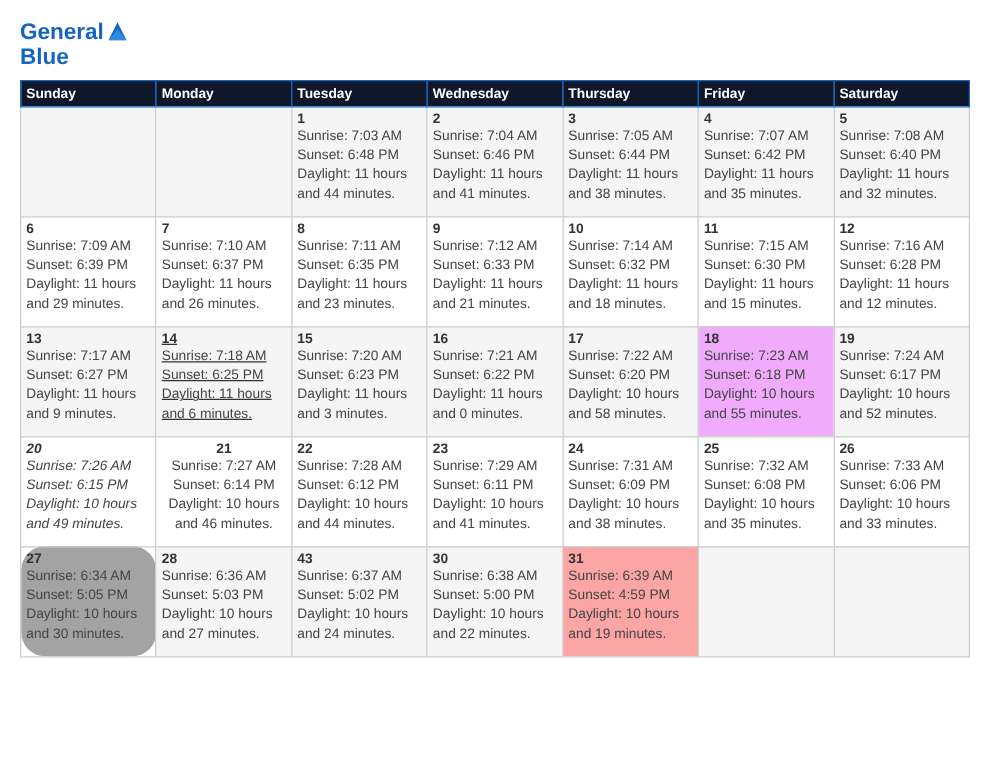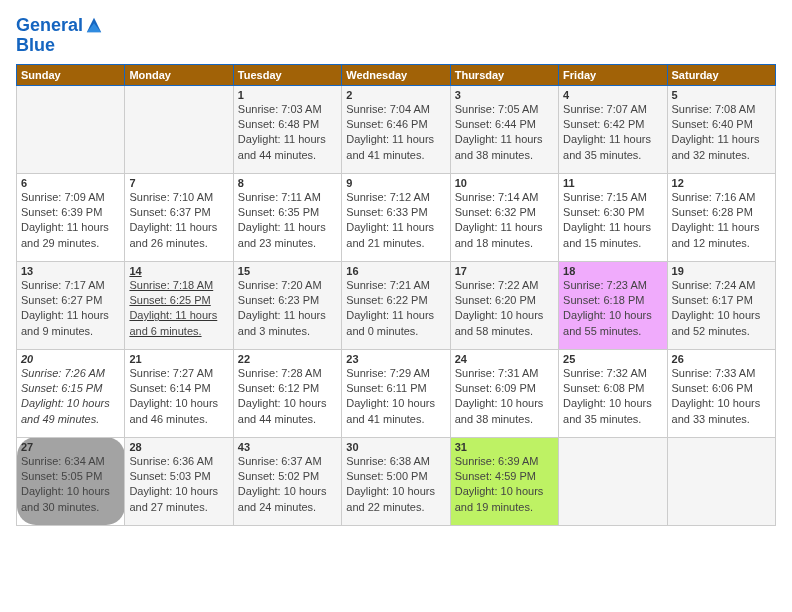--- a/index.html
+++ b/index.html
@@ -53,21 +53,21 @@
       font-size: 13px;
       color: #555;
     }
     .calendar {
       flex: 1;
       border-collapse: collapse;
       width: 100%;
       table-layout: fixed;
     }
     .calendar th {
-      background: #a16207;
+      background: #0f172a;
       color: #fff;
       font-size: 11px;
       font-weight: bold;
       padding: 4px 4px;
       text-align: left;
       border: 1px solid #1565C0;
     }
     .calendar td {
       border: 1px solid #ccc;
       vertical-align: top;
@@ -258,21 +258,21 @@
 Daylight: 10 hours and 52 minutes.</div>
           </td>
         </tr>
         <tr>
           <td style="background: rgb(255, 255, 255); font-style: italic;">
             <span class="day-num">20</span>
             <div class="cell-content">Sunrise: 7:26 AM
 Sunset: 6:15 PM
 Daylight: 10 hours and 49 minutes.</div>
           </td>
-          <td style="background: rgb(255, 255, 255);">
+          <td style="background: rgb(255, 255, 255); text-align: center;">
             <span class="day-num">21</span>
             <div class="cell-content">Sunrise: 7:27 AM
 Sunset: 6:14 PM
 Daylight: 10 hours and 46 minutes.</div>
           </td>
           <td style="background: rgb(255, 255, 255);">
             <span class="day-num">22</span>
             <div class="cell-content">Sunrise: 7:28 AM
 Sunset: 6:12 PM
 Daylight: 10 hours and 44 minutes.</div>
@@ -320,21 +320,21 @@
             <div class="cell-content">Sunrise: 6:37 AM
 Sunset: 5:02 PM
 Daylight: 10 hours and 24 minutes.</div>
           </td>
           <td style="background: rgb(245, 245, 245);">
             <span class="day-num">30</span>
             <div class="cell-content">Sunrise: 6:38 AM
 Sunset: 5:00 PM
 Daylight: 10 hours and 22 minutes.</div>
           </td>
-          <td style="background: #bef264;">
+          <td style="background: #fca5a5;">
             <span class="day-num">31</span>
             <div class="cell-content">Sunrise: 6:39 AM
 Sunset: 4:59 PM
 Daylight: 10 hours and 19 minutes.</div>
           </td>
           <td class="empty-cell" style="background: rgb(245, 245, 245);"></td>
           <td class="empty-cell" style="background: rgb(245, 245, 245);"></td>
         </tr>
       </tbody>
   </table>

